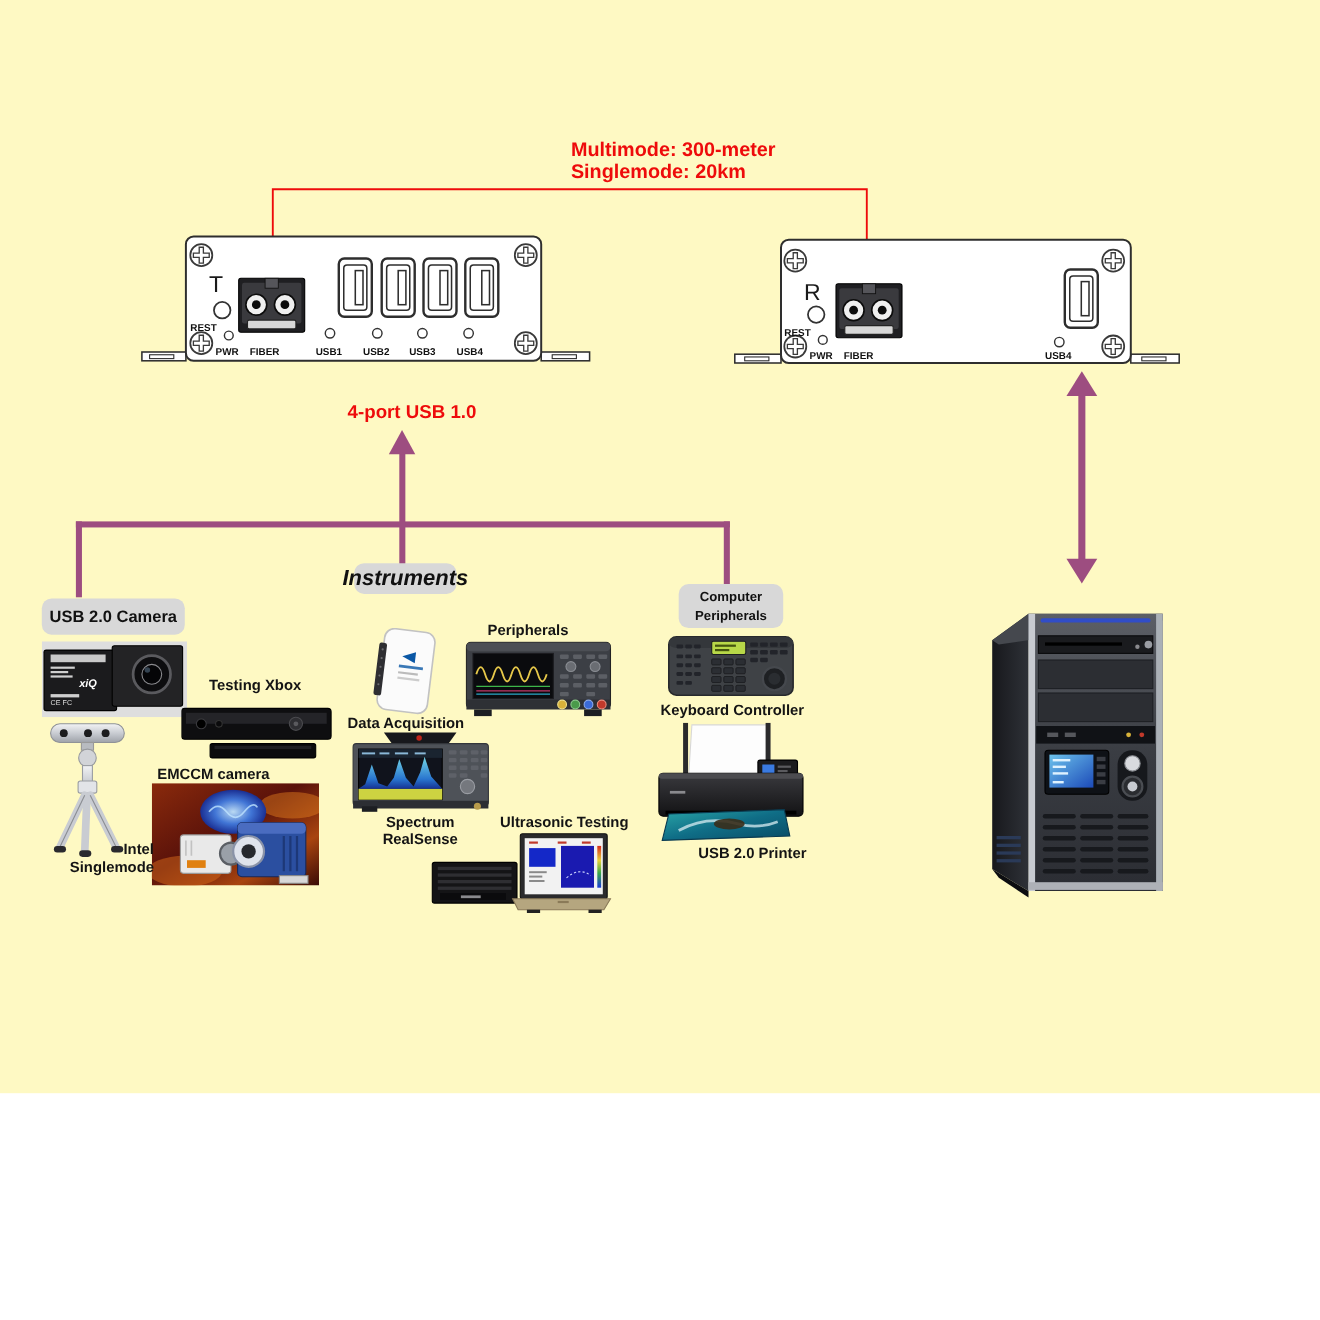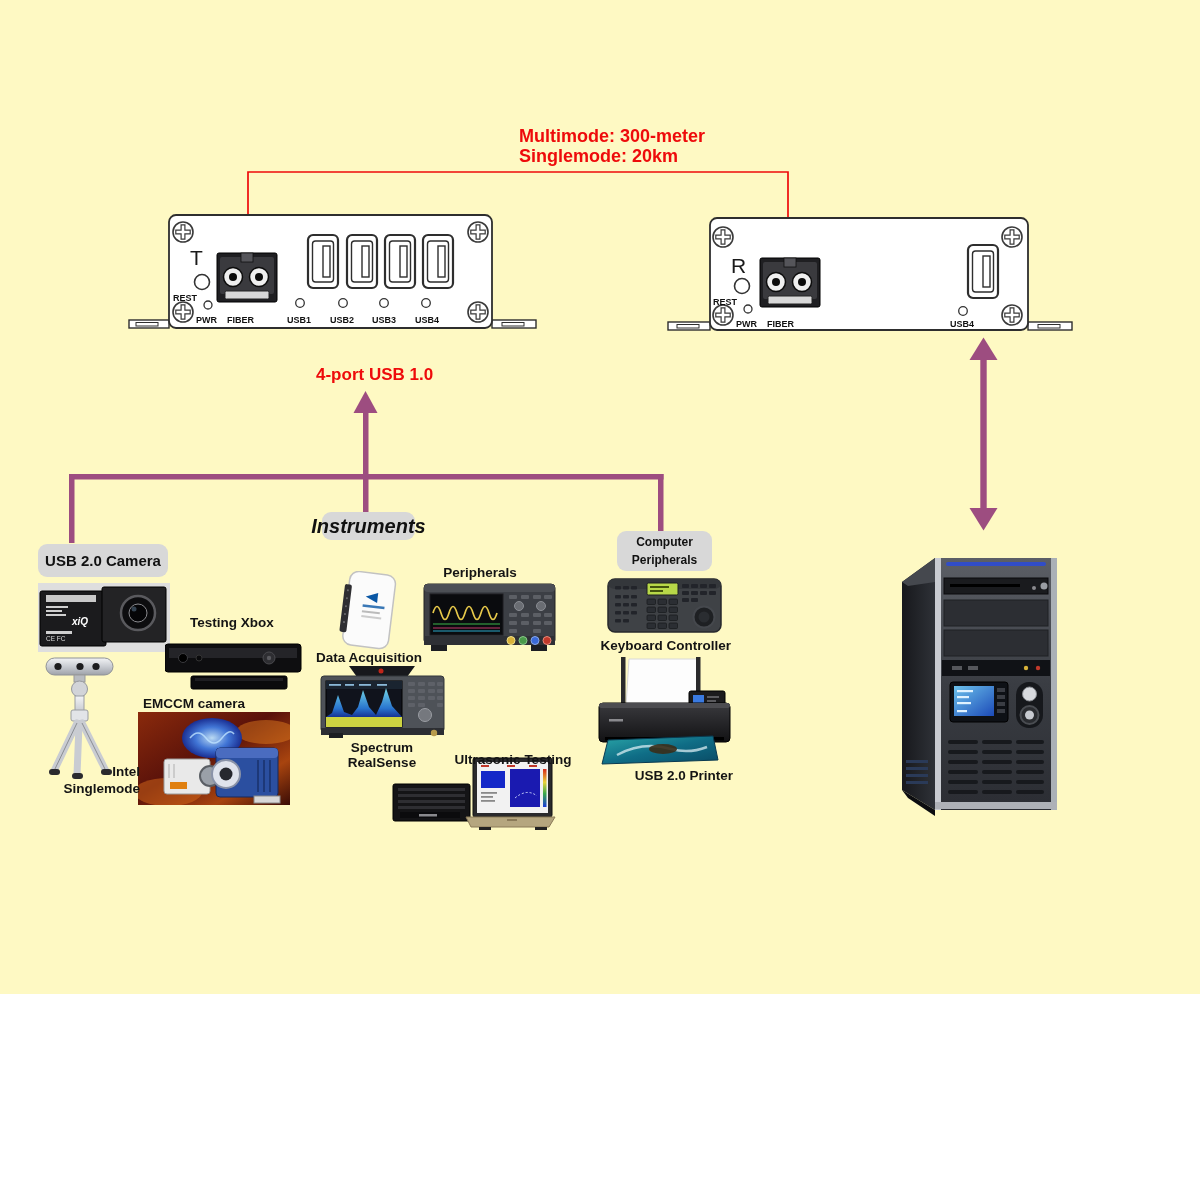--- a/index.html
+++ b/index.html
@@ -15,21 +15,21 @@
   .g-cam{left:38px;top:544px;width:130px;height:33px;font-size:15px;}
   .g-inst{left:322px;top:512px;width:93px;height:28px;font-size:20px;font-style:italic;}
   .g-per{left:617px;top:531px;width:95px;height:40px;font-size:12px;line-height:18px;}
   .cap{color:#141414;font-weight:bold;font-size:13.5px;text-align:center;}
   .cap-kinect{left:172px;top:615px;width:120px;}
   .cap-emccm{left:134px;top:696px;width:120px;}
   .cap-realsense{left:50px;top:763px;width:90px;text-align:right;line-height:17px;}
   .cap-daq{left:309px;top:650px;width:120px;}
   .cap-osc{left:420px;top:565px;width:120px;}
   .cap-spec{left:317px;top:740px;width:130px;}
-  .cap-ultra{left:448px;top:740px;width:130px;margin-top:12px;}
+  .cap-ultra{left:448px;top:740px;width:130px;}
   .cap-kbd{left:597px;top:638px;width:134px;text-align:right;}
   .cap-prn{left:624px;top:768px;width:120px;}
   .overlay{left:0;top:0;pointer-events:none;}
 </style>
 </head>
 <body>
 
 <div class="canvas">
 
   <svg width="0" height="0" style="position:absolute" aria-hidden="true">

